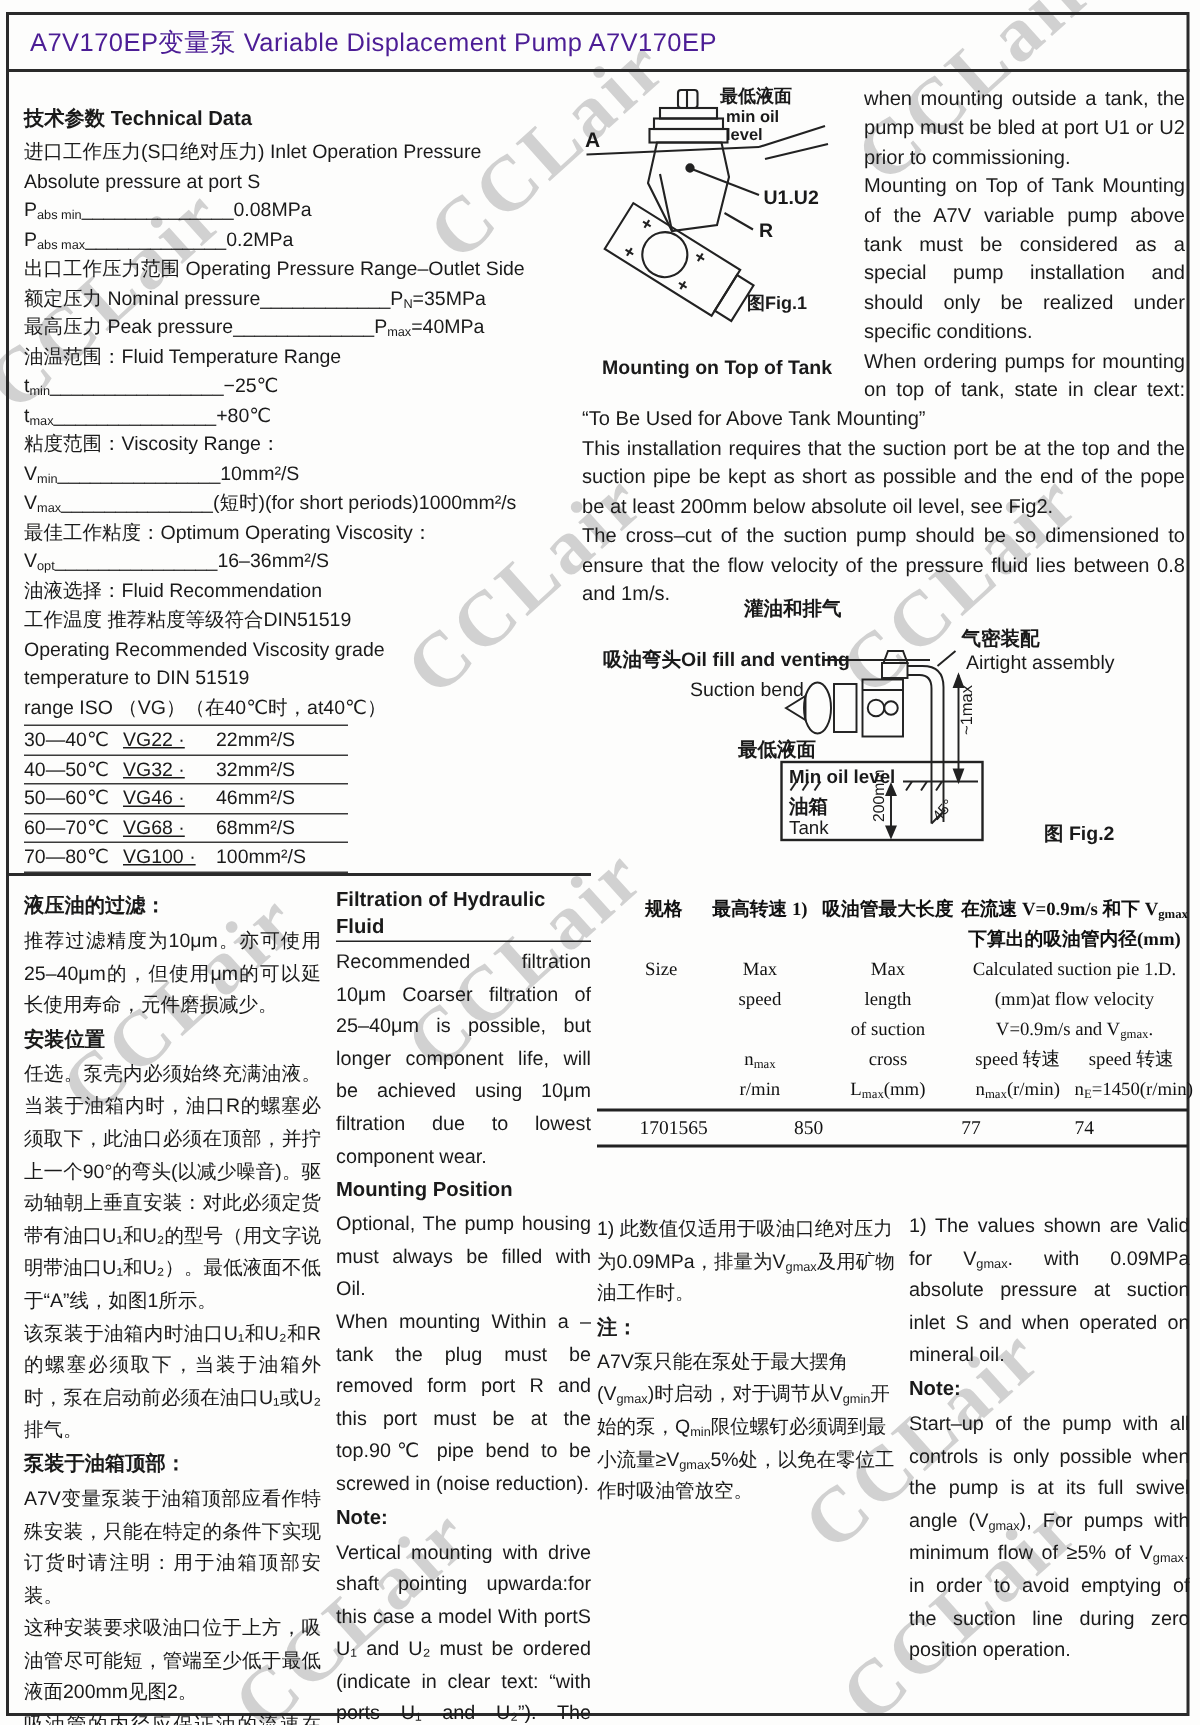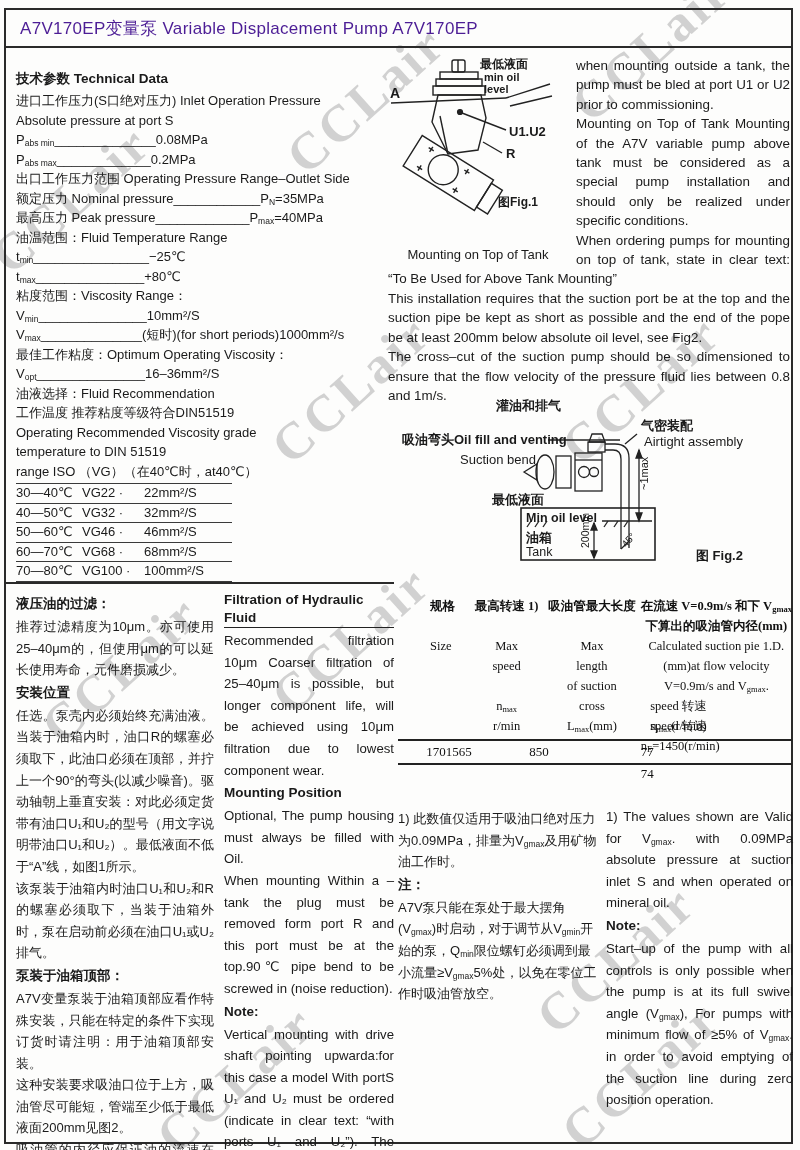--- a/index.html
+++ b/index.html
@@ -17,27 +17,27 @@
   .wm{position:absolute;font-family:"Liberation Serif","DejaVu Serif",serif;
     font-weight:bold;font-size:52px;letter-spacing:3px;color:rgba(110,110,110,.30);
     transform:rotate(-42deg);white-space:nowrap;pointer-events:none;}
   
   .tech{position:absolute;left:16px;top:70px;width:368px;font-size:13px;}
   .tech-h{font-size:13.5px;font-weight:bold;margin-bottom:3px;}
   .tech-line{height:19.5px;line-height:19.5px;white-space:nowrap;}
   .visc{width:216px;margin-top:2px;border-top:1px solid #3a3a3a;}
   .visc-row{display:flex;border-bottom:1px solid #3a3a3a;height:18.6px;line-height:18.4px;}
   .visc-row .c1{width:66px;}
-  .visc-row .c2{width:62px;}
+  .visc-row .c2{width:62px;text-decoration:underline;}
   .visc-row .c3{flex:1;}
   
   .mounting{position:absolute;left:388px;top:56px;width:402px;
     font-size:13.4px;line-height:19.4px;text-align:justify;}
   .fig1wrap{float:left;width:180px;height:198px;margin-right:8px;}
-  .fig1cap{font-size:13px;font-weight:normal;text-align:center;margin-top:12px;}
+  .fig1cap{font-size:13px;font-weight:bold;text-align:center;margin-top:2px;}
   .mounting p{margin:0;}
   svg text{font-family:"Liberation Sans","DejaVu Sans",sans-serif;fill:#1a1a1a;}
   
   .fig2wrap{position:absolute;left:396px;top:390px;width:398px;height:192px;}
   
   .colA{position:absolute;left:16px;top:592px;width:198px;font-size:13px;line-height:21.6px;}
   .colA h4,.colB h4{font-size:13.5px;font-weight:bold;margin:1px 0 1px 0;line-height:22px;}
   .colA p,.colB p{margin:0;text-align:justify;}
   .colB{position:absolute;left:224px;top:590px;width:170px;font-size:13.2px;line-height:21.6px;}
   .colB .uline{border-bottom:1.5px solid #222;display:inline-block;line-height:18px;}
@@ -45,21 +45,21 @@
   .tbl{position:absolute;left:398px;top:596px;width:394px;
     font-family:"Liberation Serif","DejaVu Serif",serif;font-size:12.5px;color:#111;}
   .tbl .hdr{display:flex;margin-left:32px;}
   .tbl .col{display:flex;flex-direction:column;text-align:center;}
   .tbl .col>div{height:20px;line-height:20px;white-space:nowrap;}
   .tbl .c1{width:46px;text-align:left;}
   .tbl .c2{width:84px;}
   .tbl .c3{width:112px;}
   .tbl .c45{width:152px;}
   .tbl .cn{font-weight:bold;font-size:12.5px;}
-  .tbl .sub2{display:flex;flex-direction:column;}
+  .tbl .sub2{display:flex;}
   .tbl .sub2>div{width:50%;}
   .tbl .rule{height:1.5px;background:#222;margin-top:3px;}
   .tbl .rule2{height:2.5px;background:#222;}
   .tbl .data{display:flex;height:22px;line-height:22px;font-size:13px;}
   .tbl .data>div{text-align:left;}
   .tbl .data .c1{text-align:right;padding-left:2px;}
   
   .noteCN{position:absolute;left:398px;top:808px;width:200px;font-size:13px;line-height:21.6px;}
   .noteEN{position:absolute;left:606px;top:806px;width:187px;font-size:13.2px;line-height:21.6px;text-align:justify;}
   .noteCN h4,.noteEN h4{font-size:13.5px;font-weight:bold;margin:1px 0;line-height:22px;}

